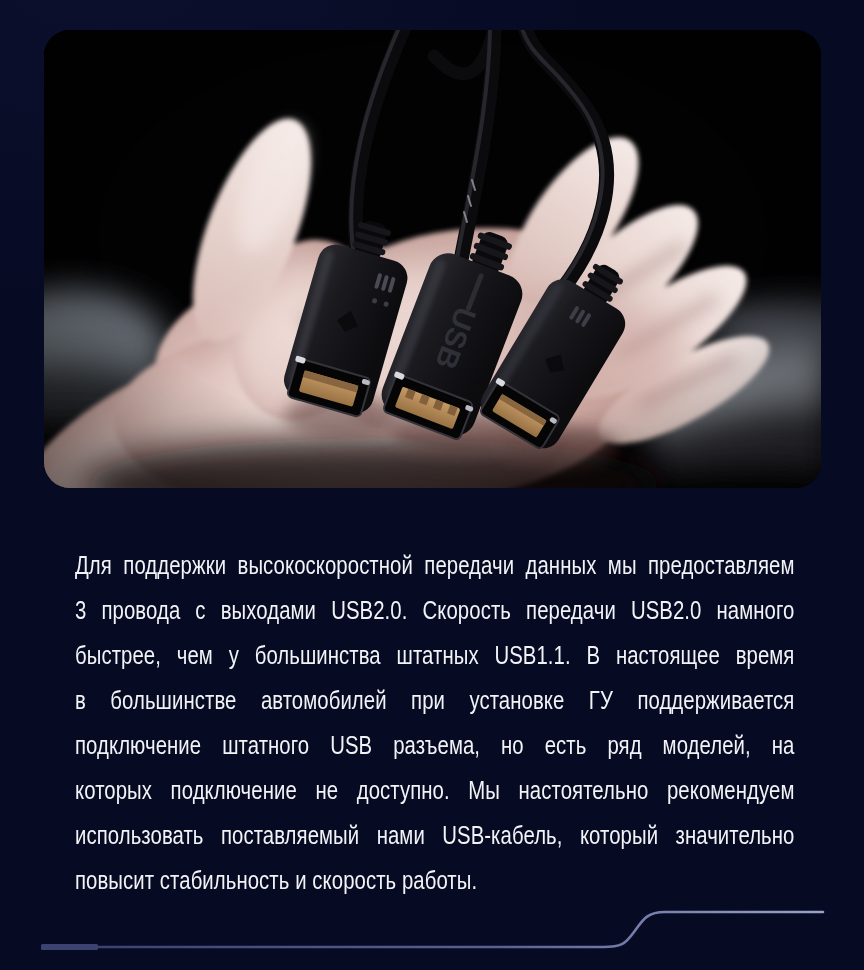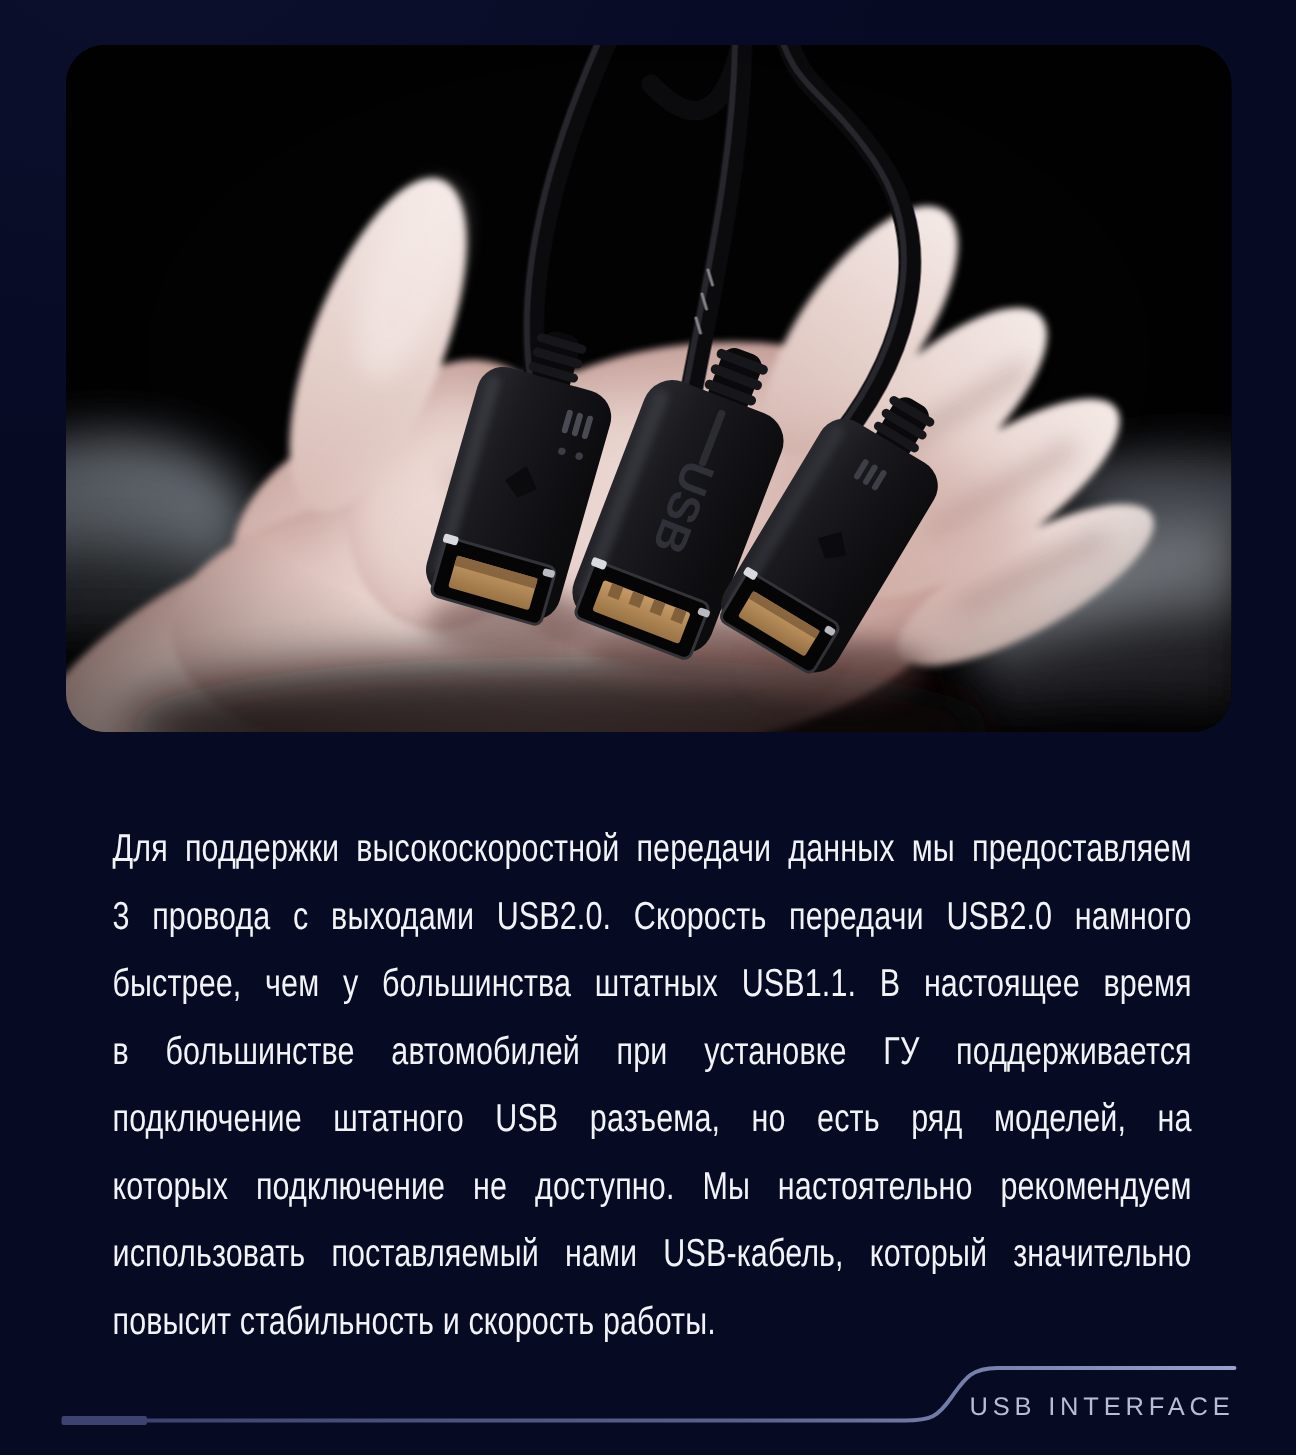--- a/index.html
+++ b/index.html
@@ -236,15 +236,14 @@
     <defs>
       <linearGradient id="lineGrad" x1="0" y1="0" x2="1" y2="0">
         <stop offset="0" stop-color="#3c4370"></stop>
         <stop offset="0.55" stop-color="#59628f"></stop>
         <stop offset="1" stop-color="#99a2cc"></stop>
       </linearGradient>
     </defs>
     <rect x="41" y="49" width="57" height="6" rx="1.5" fill="#3c4370"></rect>
     <path d="M95 52 H603 C621 52 625 49.5 634 37 C643 24.5 647 17 665 17 H823" stroke="url(#lineGrad)" stroke-width="2.6" fill="none" stroke-linecap="round"></path>
   </svg>
-  <div class="footer-label">USB INTERFACE</div>
 
 </div>
 
 </body></html>

